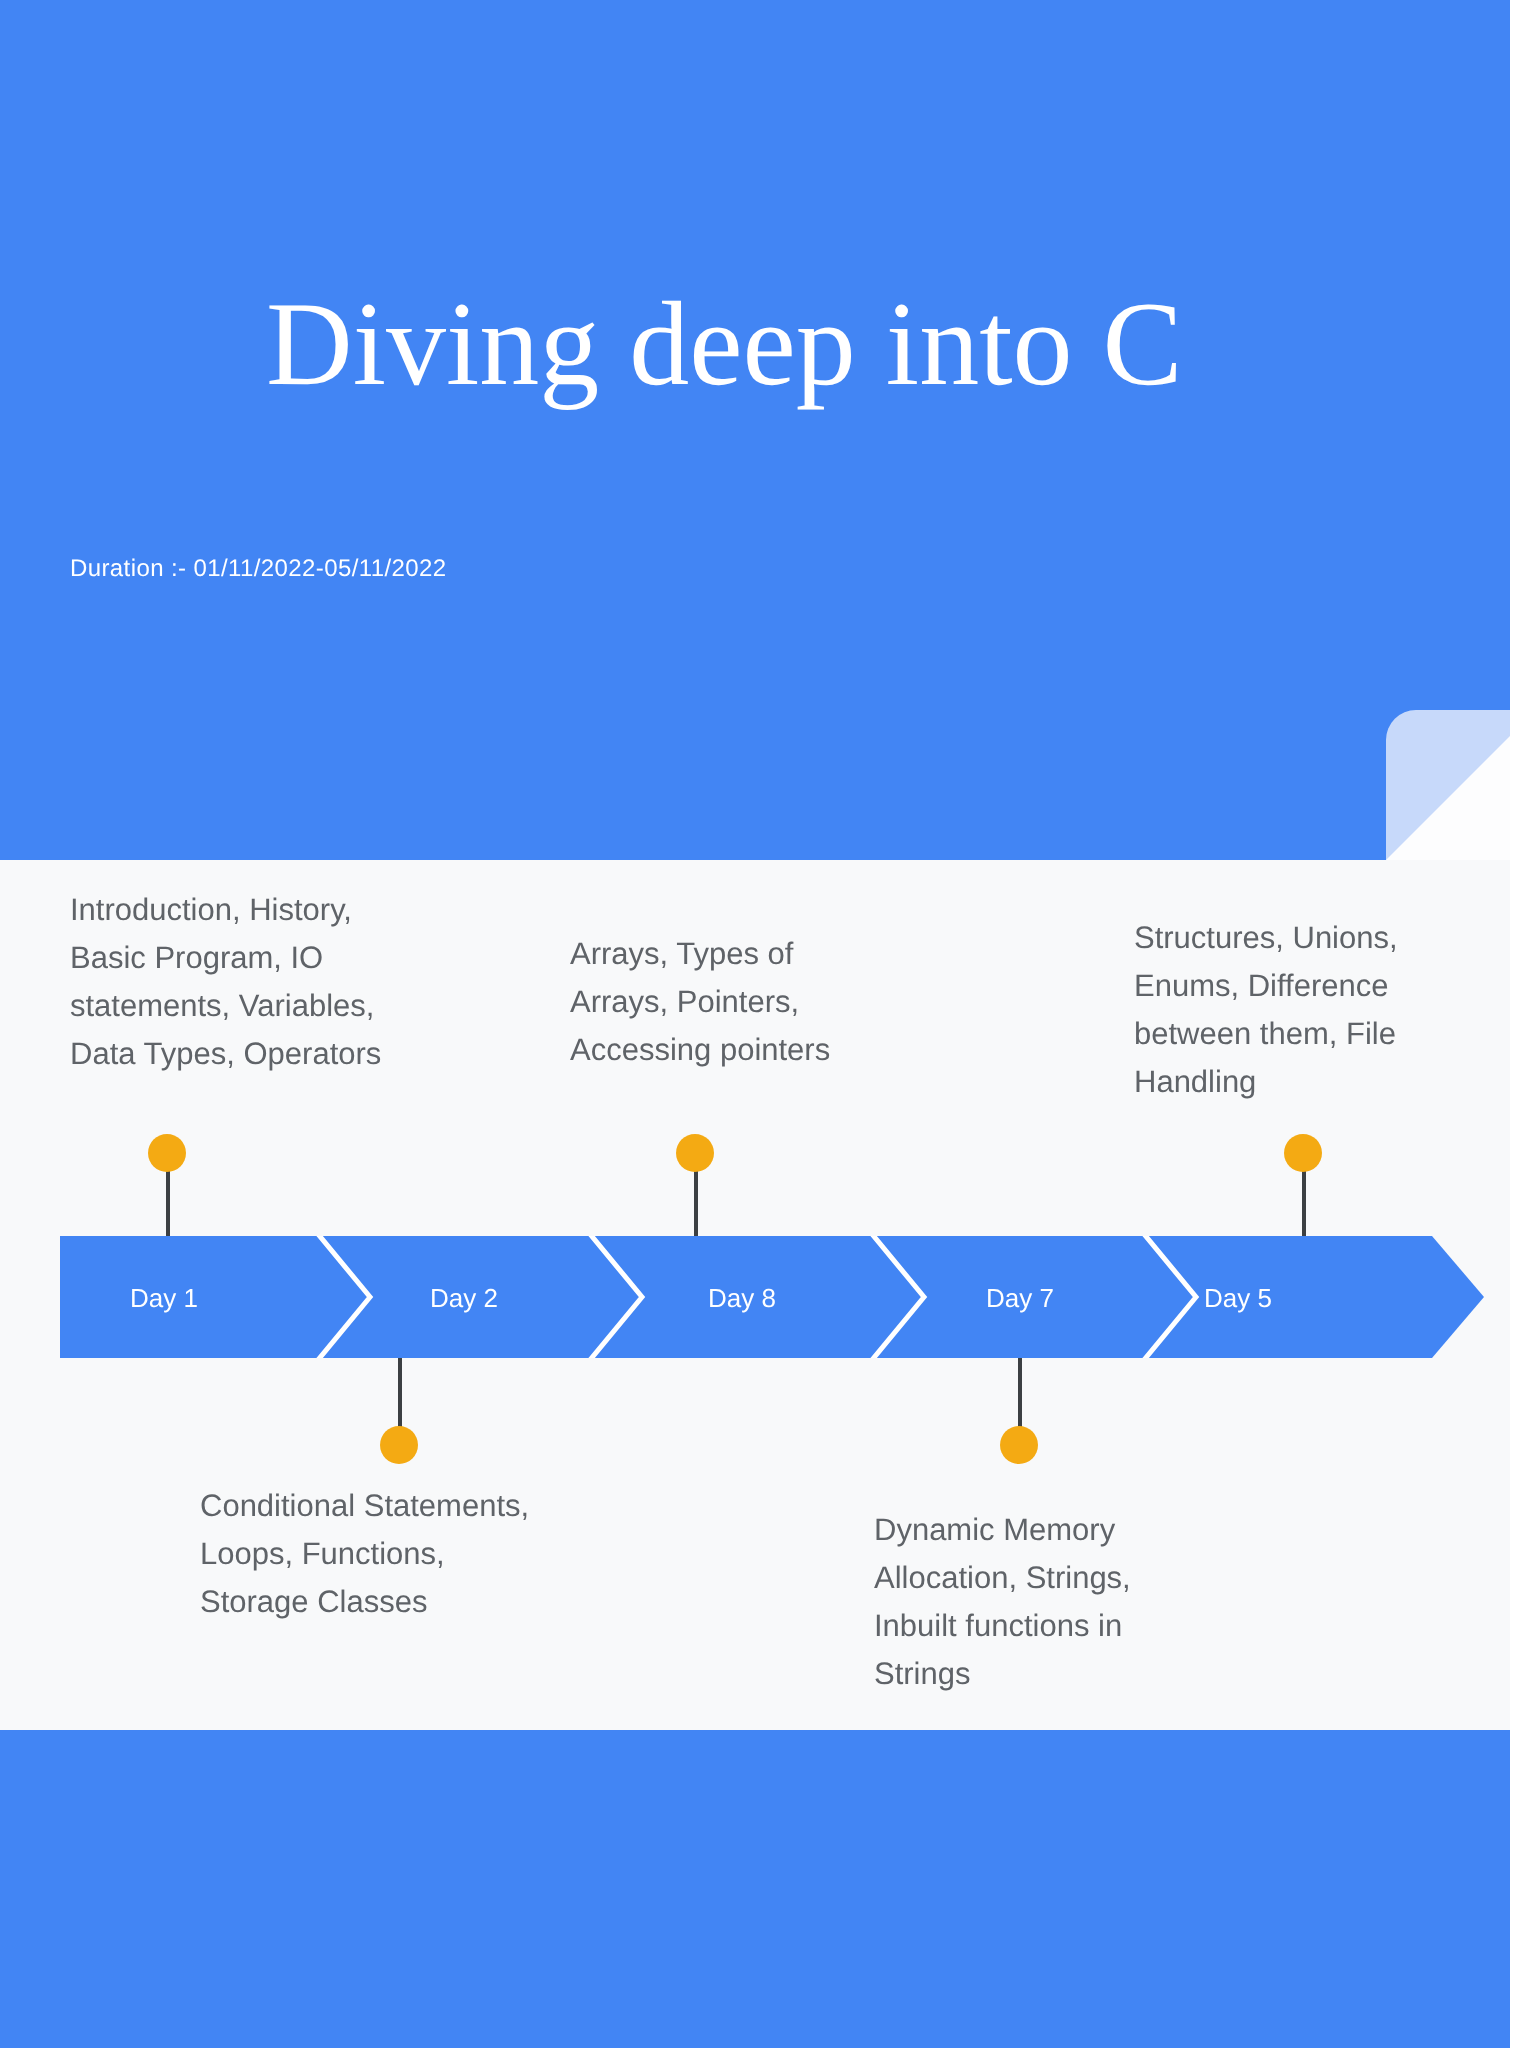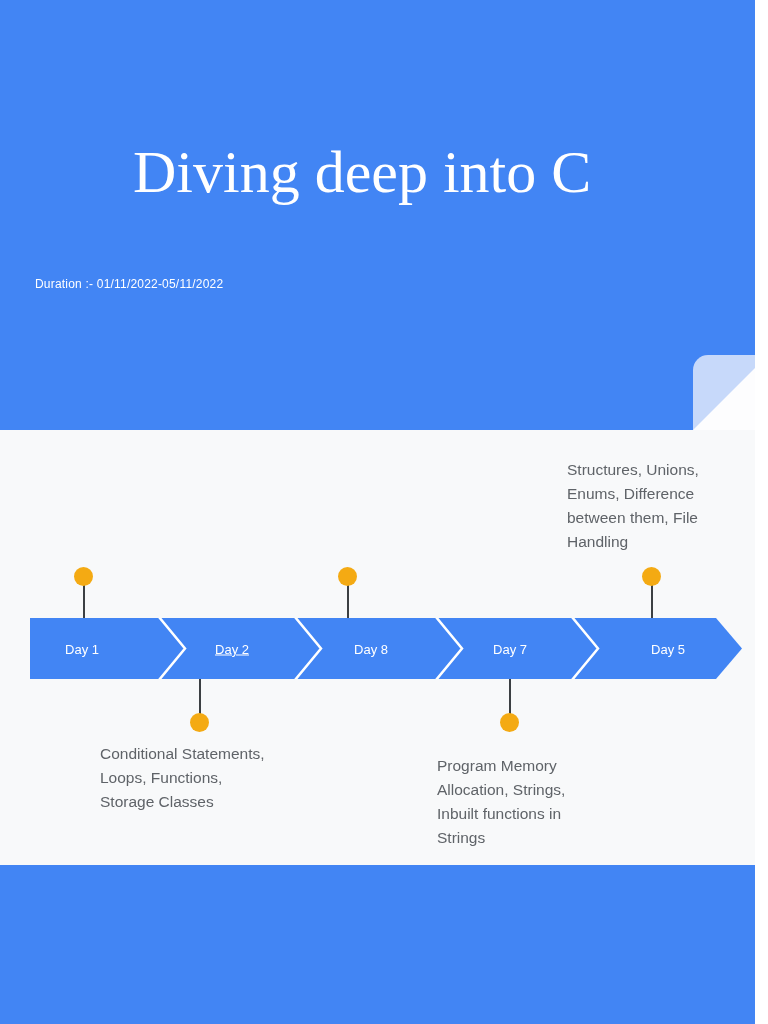--- a/index.html
+++ b/index.html
@@ -116,24 +116,24 @@
   }
   .day-label {
     position: absolute;
     top: 50%;
     transform: translate(-50%, -50%);
     font-size: 13px;
     color: var(--text-white, #ffffff);
     white-space: nowrap;
   }
   .lbl-1 { left: 52px;  }
-  .lbl-2 { left: 202px; text-decoration: underline; }
+  .lbl-2 { left: 202px; }
   .lbl-3 { left: 341px; }
   .lbl-4 { left: 480px; }
-  .lbl-5 { left: 638px; }
+  .lbl-5 { left: 589px; }
 
   
   .bottom-section {
     position: absolute;
     left: 0; top: 865px;
     width: 768px; height: 159px;
     background: var(--background-blue, #4285f4);
   }
 </style>
 </head>
@@ -144,20 +144,27 @@
   <div class="top-section">
     <h1 class="slide-title">Diving deep into C</h1>
     <div class="slide-duration">Duration :- 01/11/2022-05/11/2022</div>
     <div class="fold">
       <div class="fold-under"></div>
     </div>
   </div>
 
   <div class="content-section">
 
+    <div class="day-desc desc-1">Introduction, History,
+Basic Program, IO
+statements, Variables,
+Data Types, Operators</div>
+    <div class="day-desc desc-3">Arrays, Types of
+Arrays, Pointers,
+Accessing pointers</div>
     <div class="day-desc desc-5">Structures, Unions,
 Enums, Difference
 between them, File
 Handling</div>
 
     <div class="connector conn-1"></div>
     <div class="connector conn-2"></div>
     <div class="connector conn-3"></div>
     <div class="connector conn-4"></div>
     <div class="connector conn-5"></div>
@@ -178,21 +185,21 @@
       <span class="day-label lbl-1">Day 1</span>
       <span class="day-label lbl-2">Day 2</span>
       <span class="day-label lbl-3">Day 8</span>
       <span class="day-label lbl-4">Day 7</span>
       <span class="day-label lbl-5">Day 5</span>
     </div>
 
     <div class="day-desc desc-2">Conditional Statements,
 Loops, Functions,
 Storage Classes</div>
-    <div class="day-desc desc-4">Program Memory
+    <div class="day-desc desc-4">Dynamic Memory
 Allocation, Strings,
 Inbuilt functions in
 Strings</div>
 
   </div>
 
   <div class="bottom-section"></div>
 
 </div>
 

